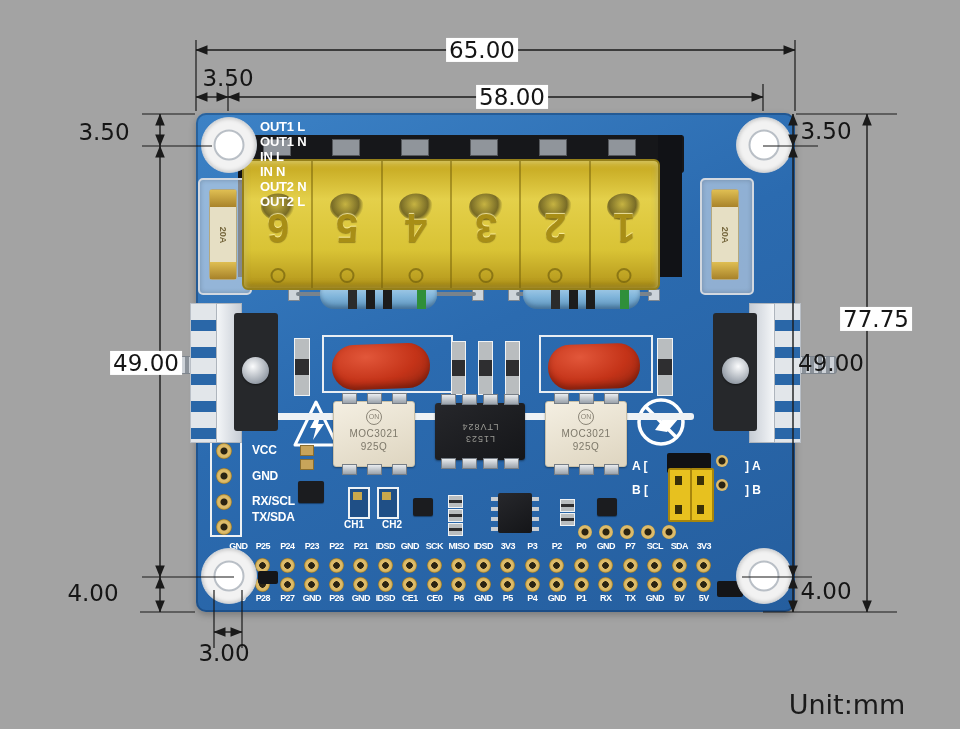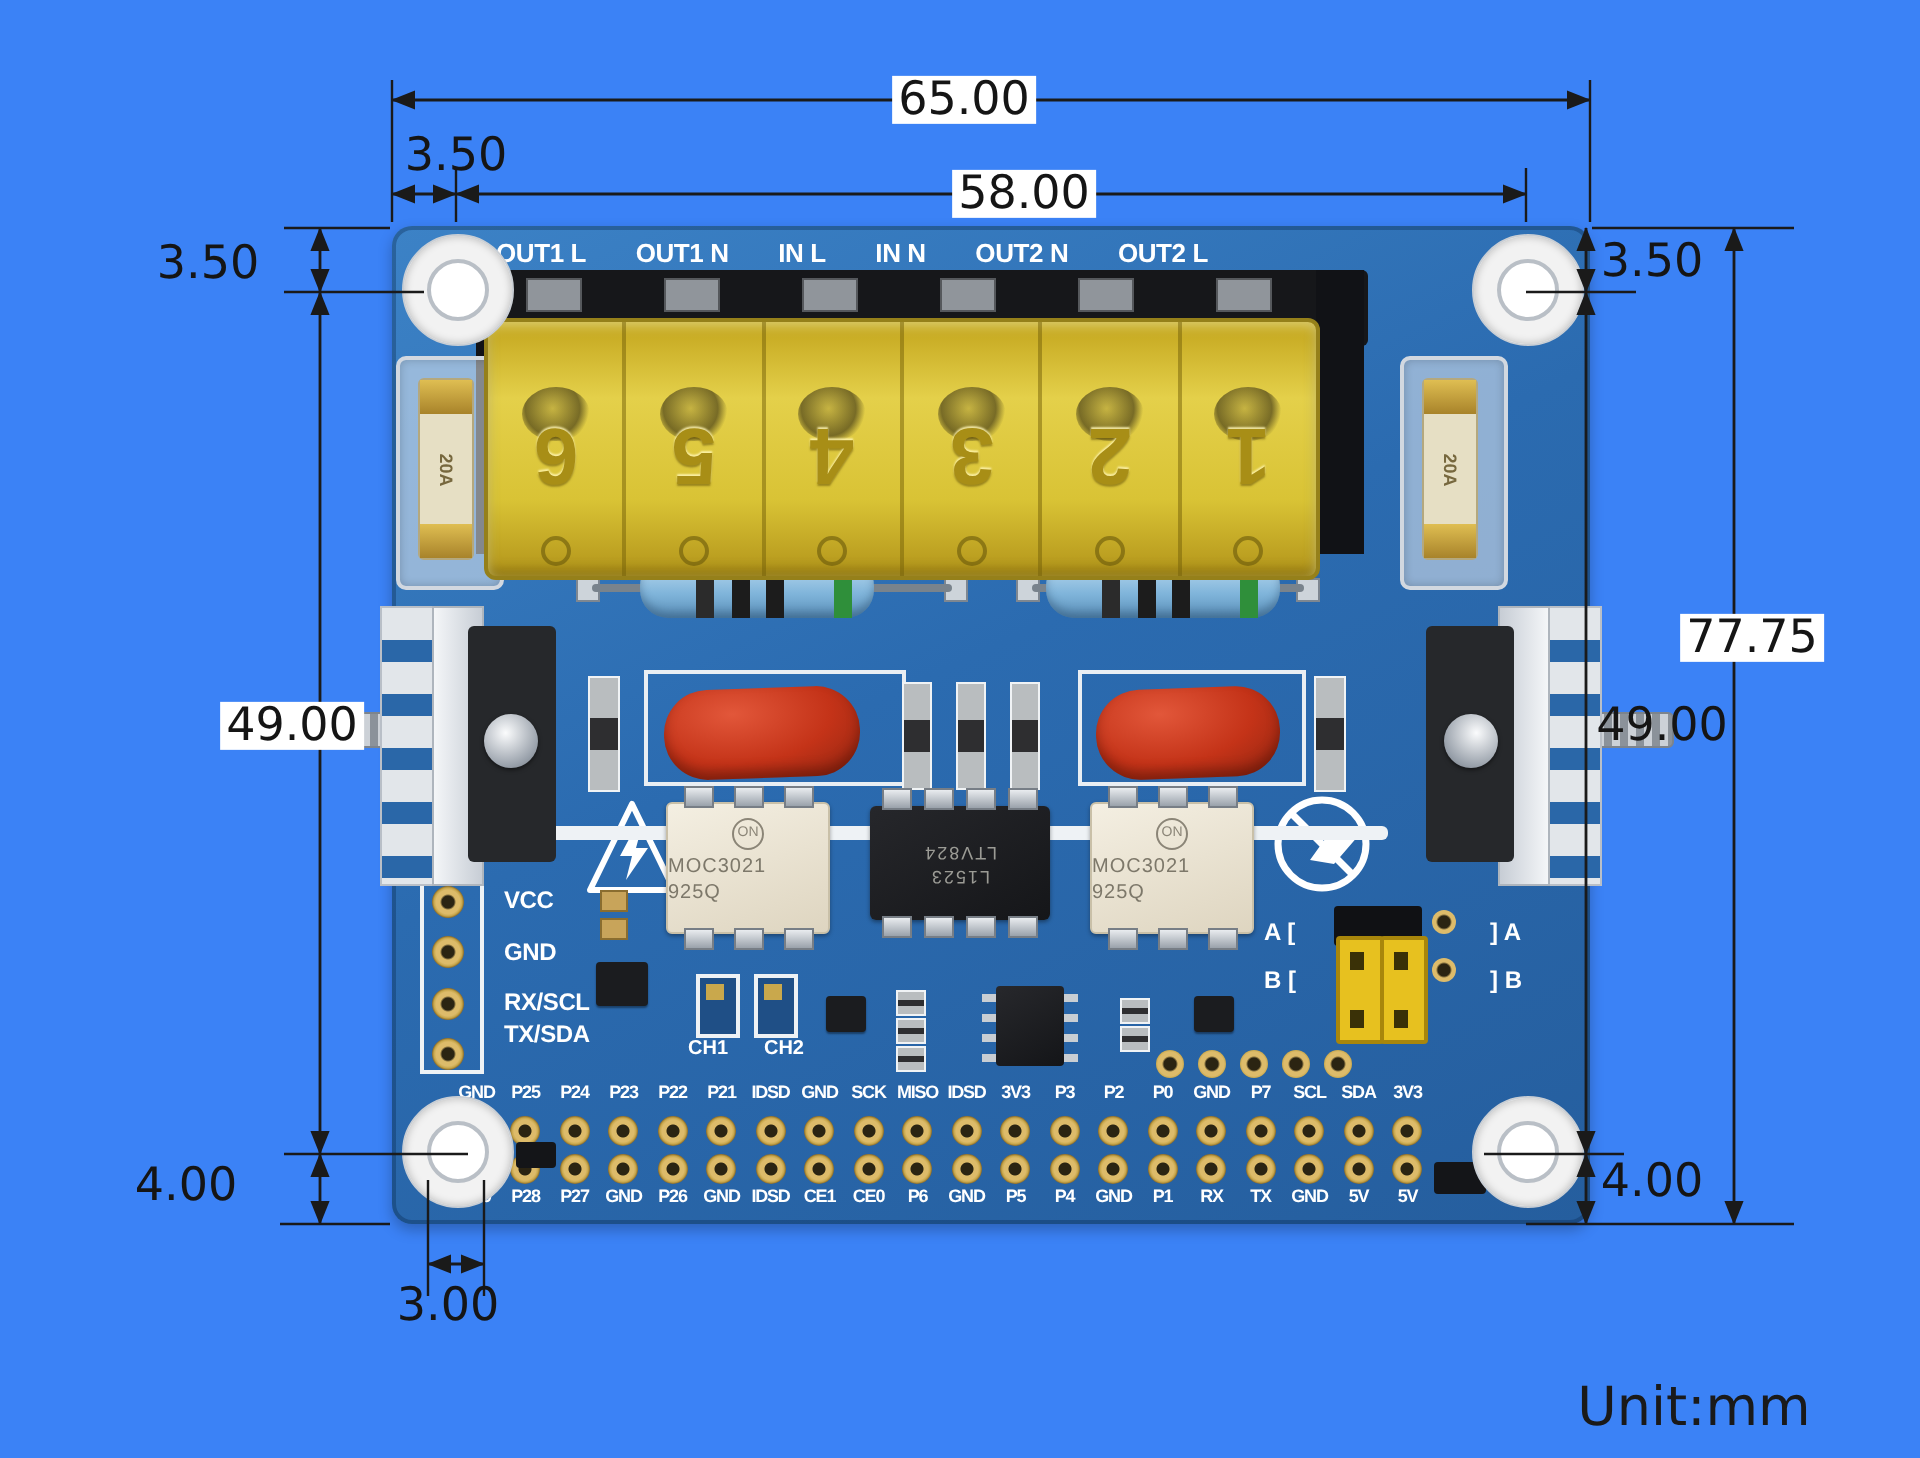--- a/index.html
+++ b/index.html
@@ -1,33 +1,33 @@
 <!DOCTYPE html>
 <html><head>
 <meta charset="utf-8">
 <style>
   html,body{margin:0;padding:0;background:#fff;}
-  .stage{position:relative;width:960px;height:729px;background:#3b82f6;overflow:hidden;
+  .stage{position:relative;width:960px;height:729px;background:#a3a3a3;overflow:hidden;
          font-family:"Liberation Sans",sans-serif;}
   .ab{position:absolute;}
   svg.dims{position:absolute;left:0;top:0;z-index:4;}
   .dim{position:absolute;transform:translate(-50%,-50%);font-family:"DejaVu Sans",sans-serif;
        font-size:23px;color:#151515;line-height:1.05;padding:0 3px;z-index:5;white-space:nowrap;}
   .dim.mask{background:#fff;}
   .unit{position:absolute;transform:translate(-50%,-50%);font-family:"DejaVu Sans",sans-serif;
         font-size:27px;color:#1a1a1a;z-index:5;margin-top:40px;}
   
   .board{position:absolute;left:196px;top:113px;width:599px;height:499px;z-index:2;
          background:linear-gradient(155deg,#3c82c6,#2b6bb0 45%,#255e9e);
          border-radius:10px;box-shadow:inset 0 0 0 2px rgba(8,40,80,.35),0 3px 7px rgba(0,0,0,.25);}
   .hole{position:absolute;width:54px;height:54px;border-radius:50%;background:#f2f2f2;
         border:1px solid #c9ced4;box-shadow:inset 0 0 4px rgba(0,0,0,.25);z-index:6;}
   .hole i{position:absolute;left:50%;top:50%;transform:translate(-50%,-50%);width:27px;height:27px;
         border-radius:50%;background:#fff;border:2px solid #b9bfc6;}
-  .tlabels{display:flex;justify-content:space-between;left:52px;top:6px;width:356px;z-index:3;}
+  .tlabels{display:flex;justify-content:space-between;left:64px;top:6px;width:356px;z-index:3;flex-direction:column;}
   .tlabel{color:#fff;font-weight:bold;font-size:13px;letter-spacing:-.2px;white-space:nowrap;}
   .tstrip{left:42px;top:22px;width:446px;height:38px;background:#16171a;border-radius:3px;}
   .ttab{position:absolute;top:4px;width:26px;height:15px;background:#90959b;border:1px solid #55585c;}
   .tside{background:#111216;}
   .cover{left:46px;top:46px;width:414px;height:127px;display:flex;z-index:2;
          background:linear-gradient(180deg,#c3a51d,#e4d04a 30%,#d9c335 70%,#b2941a);
          border:2px solid #95801a;border-radius:6px;box-shadow:inset 0 2px 6px rgba(255,255,200,.5),inset 0 -3px 6px rgba(90,70,0,.45);}
   .tcell{flex:1;position:relative;border-right:2px solid rgba(115,95,8,.5);}
   .tcell:last-child{border-right:none;}
   .tcell::before{content:"";position:absolute;left:50%;top:36%;transform:translate(-50%,-50%);
@@ -54,21 +54,21 @@
   .capbox{border:2px solid #e9eef3;}
   .cap{border-radius:22px;background:radial-gradient(ellipse at 35% 28%,#e2573a,#c43318 55%,#8e2410);
        box-shadow:inset 0 -4px 6px rgba(60,10,0,.4);}
   .smd{background:#b9bdbf;border:1px solid #f0f3f5;}
   .smd::before{content:"";position:absolute;left:0;top:35%;width:100%;height:30%;background:#2e2e30;}
   .silkbar{background:#eef2f5;border-radius:3px;}
   .opto{width:80px;height:64px;background:linear-gradient(160deg,#f4efe2,#ded5c0);
         border:1px solid #c9c0a8;border-radius:3px;box-shadow:0 1px 2px rgba(0,0,0,.35);z-index:2;}
   .opto .onlogo{position:absolute;left:50%;top:7px;transform:translateX(-50%);width:14px;height:14px;
         border:1px solid #8b8577;border-radius:50%;font-size:7px;line-height:14px;text-align:center;color:#8b8577;}
-  .opto .txt{position:absolute;left:0;top:26px;width:100%;text-align:left;font-size:10px;
+  .opto .txt{position:absolute;left:0;top:26px;width:100%;text-align:center;font-size:10px;
         line-height:1.25;color:#7d786a;letter-spacing:.5px;}
   .dippin{position:absolute;width:13px;height:9px;background:linear-gradient(#e9ecef,#9aa2ab);border:1px solid #777e86;}
   .dip{width:90px;height:57px;background:linear-gradient(150deg,#26272b,#151619);border-radius:3px;z-index:2;
        box-shadow:0 1px 2px rgba(0,0,0,.4);}
   .dip .txt{position:absolute;left:0;top:50%;width:100%;transform:translateY(-50%) rotate(180deg);
        text-align:center;font-size:9px;line-height:1.3;color:#9b9b95;letter-spacing:1px;}
   .hs{width:90px;height:138px;z-index:2;}
   .hs .fins{position:absolute;left:0;top:0;width:28px;height:100%;border:1px solid #b9bfc7;
        background:repeating-linear-gradient(180deg,#e2e6ea 0 16px,#2a67a8 16px 27px);}
   .hs .bar{position:absolute;left:26px;top:0;width:24px;height:100%;background:linear-gradient(90deg,#f4f6f8,#c7cdd5);border:1px solid #aeb5bd;}

